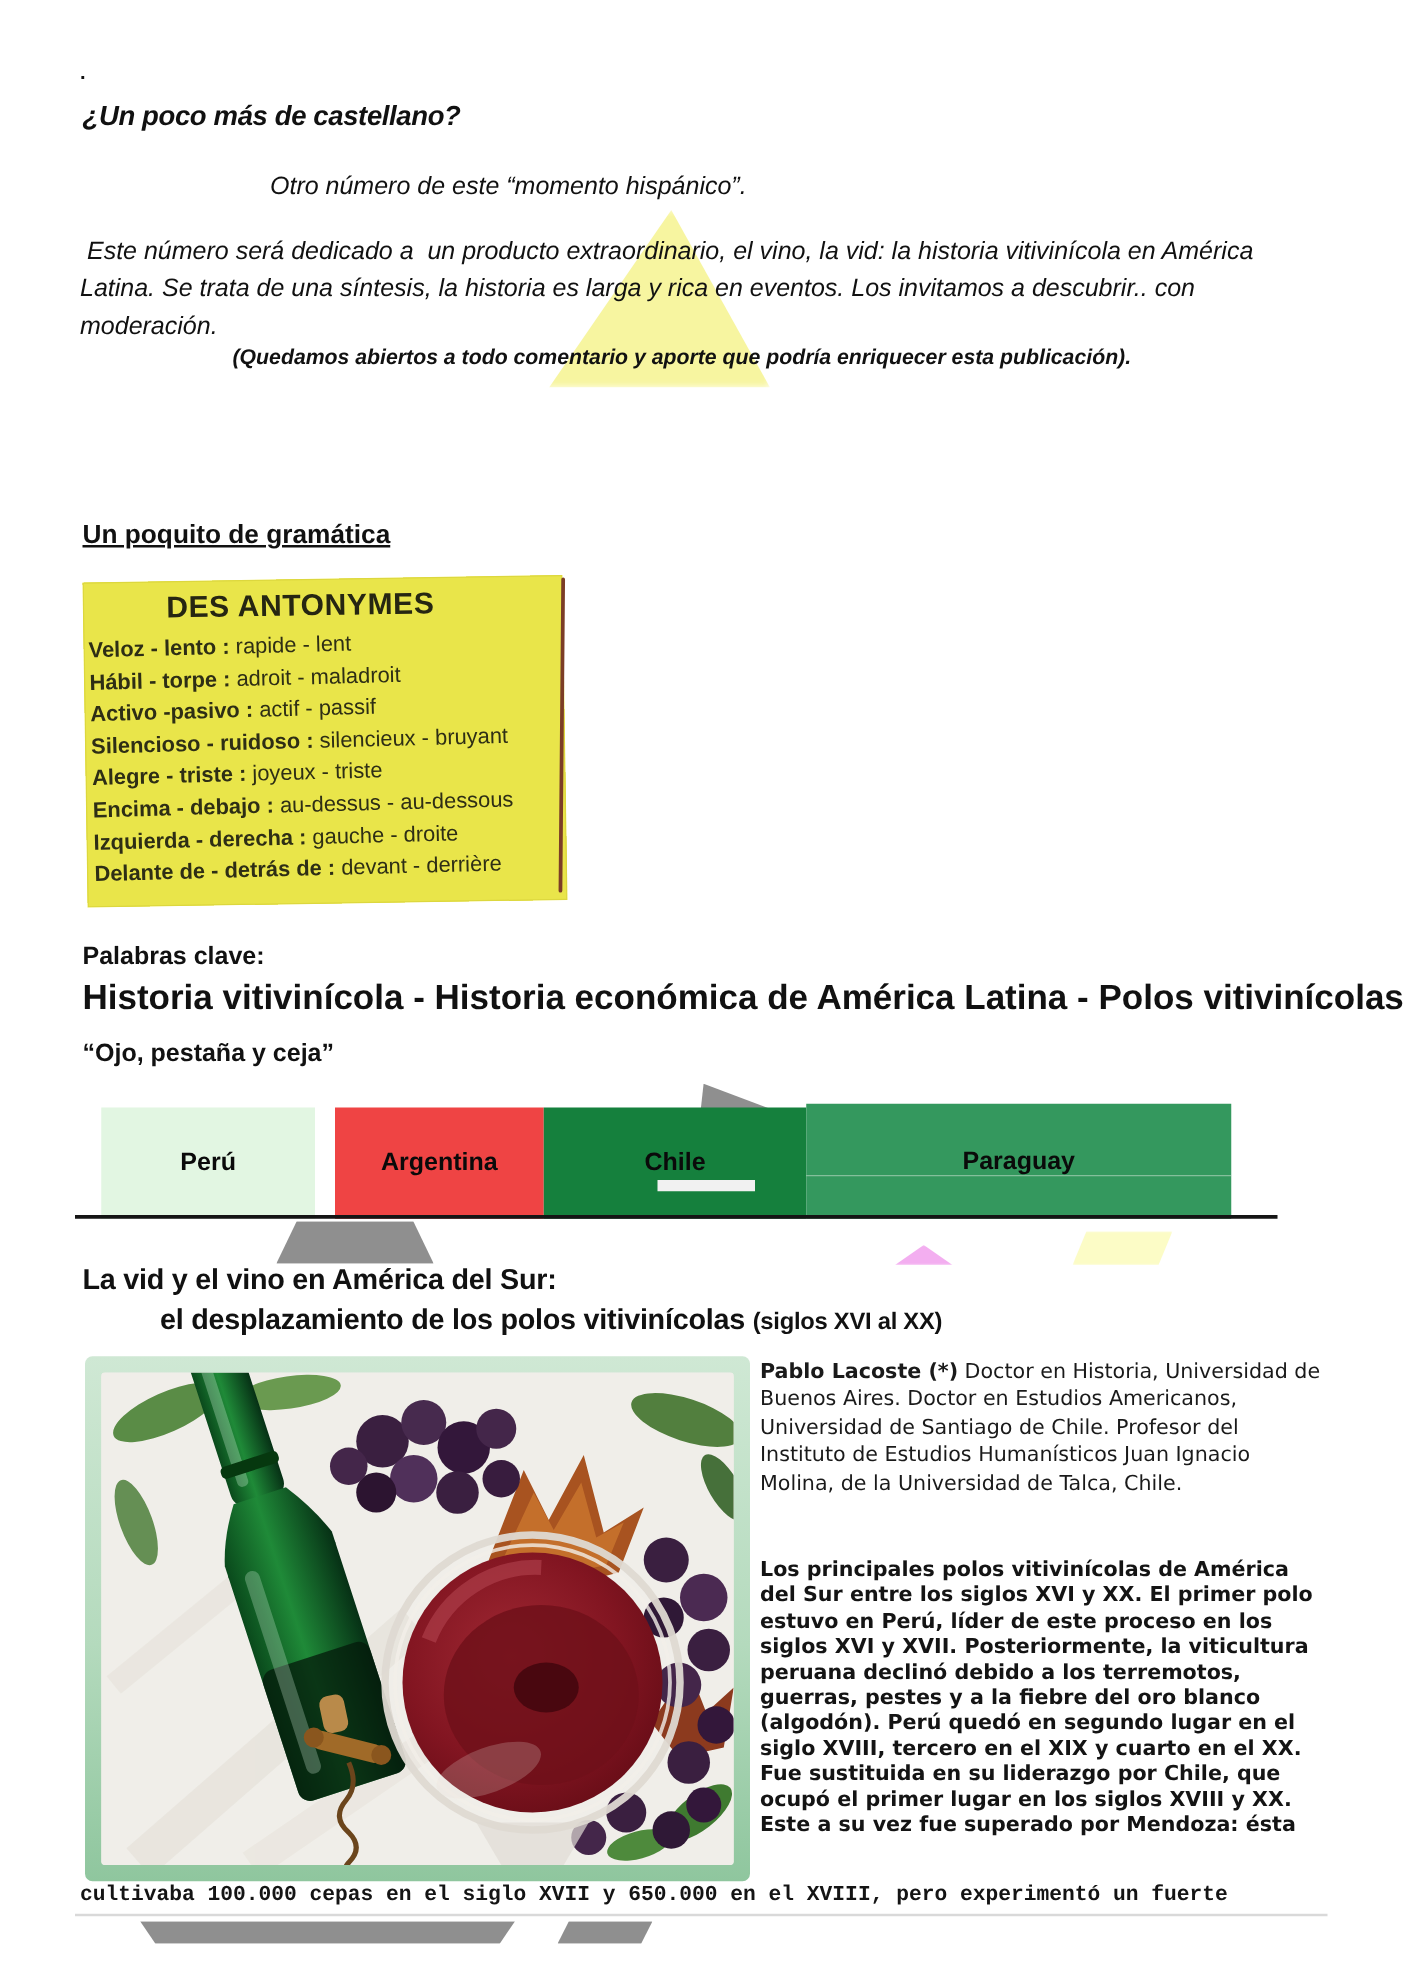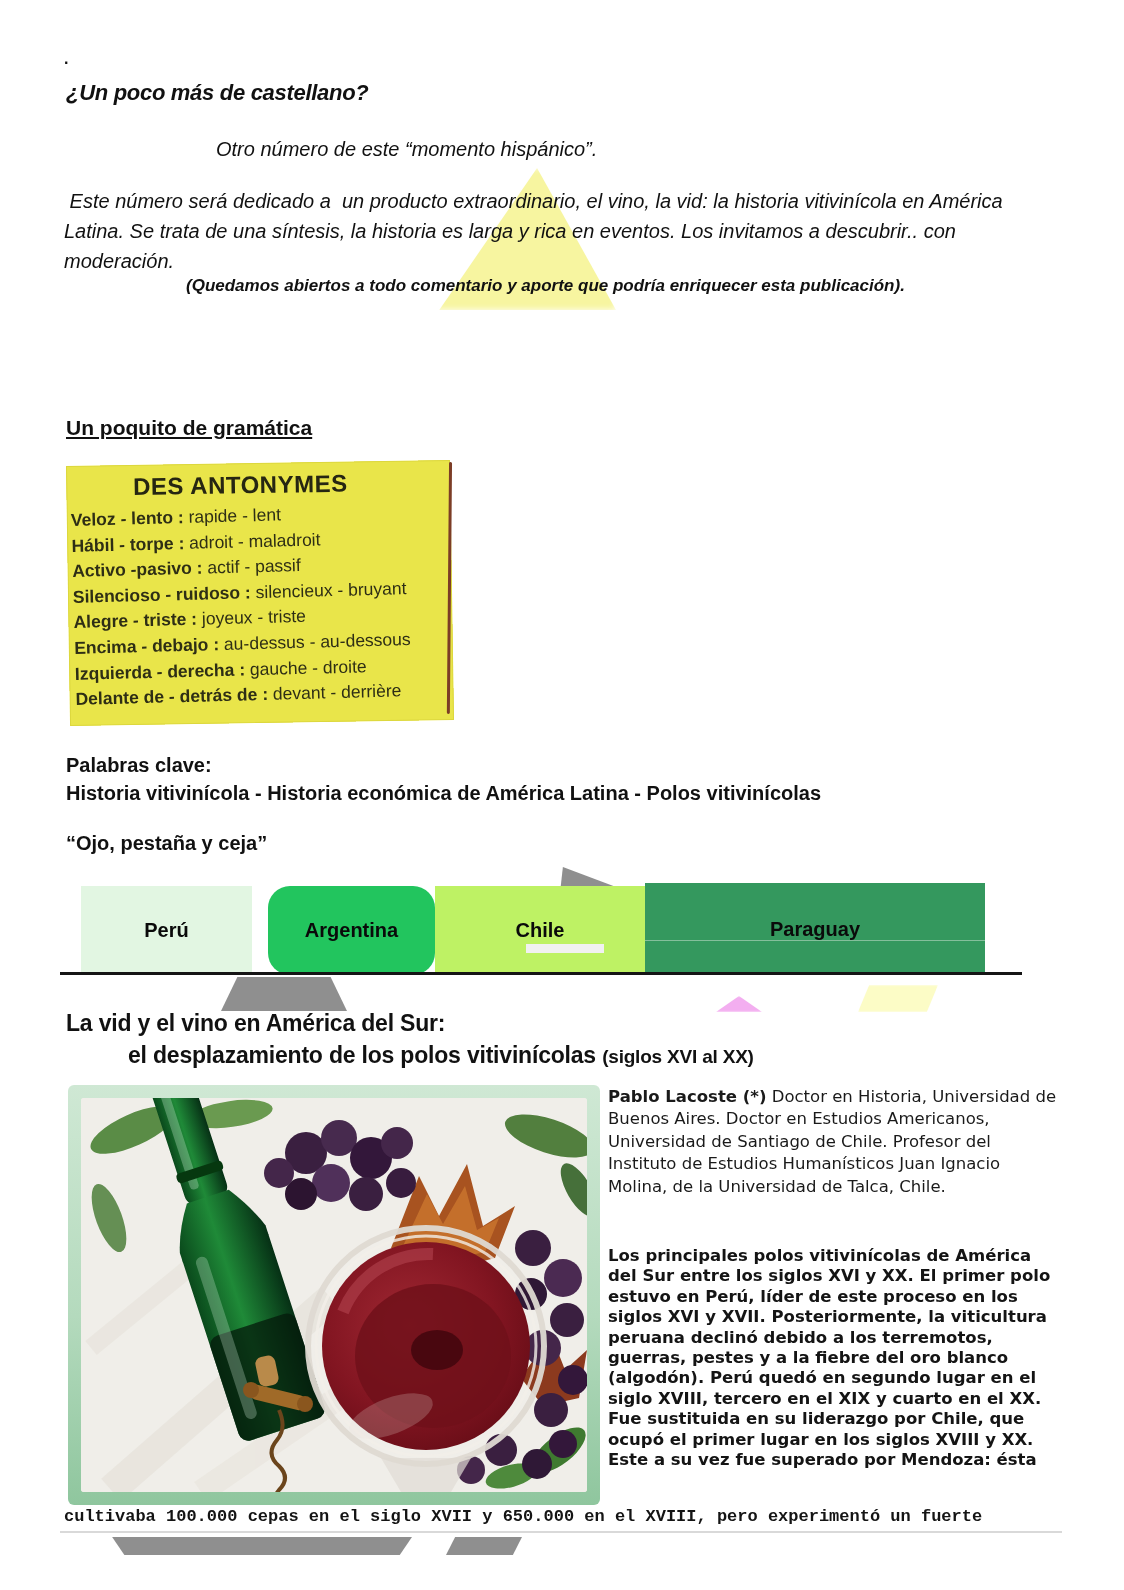--- a/index.html
+++ b/index.html
@@ -29,40 +29,40 @@
             transform:rotate(1.4deg);border-radius:2px;}
   .ant-title{margin:8px 36px 4px 0;text-align:center;font-size:24px;font-weight:bold;
              color:#262612;letter-spacing:0.5px;}
   .ant-rows{margin:4px 0 0 5px;transform:rotate(-0.6deg);}
   .ant-row{font-size:17.5px;line-height:25.6px;color:#2e2e15;white-space:nowrap;}
   .ant-row .es{font-weight:bold;}
   .ant-row .fr{font-weight:normal;}
 
   
   .kw-label{left:66px;top:754px;font-size:20px;font-weight:bold;}
-  .kw-line{left:66px;top:782px;font-size:20px;font-weight:bold;}
+  .kw-line{left:66px;top:782px;font-size:28px;font-weight:bold;}
   .idiom{left:66px;top:832px;font-size:20px;font-weight:bold;}
 
   
   .gray-tri{left:560px;top:866px;width:72px;height:27px;background:#8f8f8f;
             clip-path:polygon(4% 4%,100% 100%,0% 100%);}
   .gray-trap{left:221px;top:977px;width:126px;height:34px;background:#8f8f8f;
              clip-path:polygon(13% 0,87% 0,100% 100%,0 100%);}
   .pink-tri{left:716px;top:996px;width:46px;height:16px;background:#f3aef0;
             clip-path:polygon(50% 0,100% 100%,0 100%);filter:blur(1px);}
   .pale-quad{left:858px;top:985px;width:80px;height:27px;background:#fcfcc6;
              clip-path:polygon(14% 0,100% 0,86% 100%,0 100%);filter:blur(1px);}
   .chile-artifact{left:526px;top:944px;width:78px;height:9px;background:#f1f1f1;}
 
   
   .cell{position:absolute;display:flex;align-items:center;justify-content:center;
         font-size:20px;font-weight:bold;color:#0a0a0a;}
   .cell-peru{left:81px;top:886px;width:171px;height:89px;background:#e2f6e2;}
-  .cell-argentina{left:268px;top:886px;width:167px;height:89px;background:#22c55e;border-radius:22px;}
-  .cell-chile{left:435px;top:886px;width:210px;height:89px;background:#bef264;}
+  .cell-argentina{left:268px;top:886px;width:167px;height:89px;background:#ef4444;}
+  .cell-chile{left:435px;top:886px;width:210px;height:89px;background:#15803d;}
   .cell-paraguay{left:645px;top:883px;width:340px;height:92px;background:#34985e;}
   .cell-paraguay::after{content:"";position:absolute;left:0;right:0;top:62%;height:1px;
                         background:rgba(230,240,230,0.45);}
   .rule{left:60px;top:972px;width:962px;height:3px;background:#151515;}
 
   
   .art-title1{left:66px;top:1010px;font-size:23px;font-weight:bold;letter-spacing:-0.2px;}
   .art-title2{left:128px;top:1042px;font-size:23px;font-weight:bold;letter-spacing:-0.2px;}
   .art-title2 .suffix{font-size:19px;}
 

